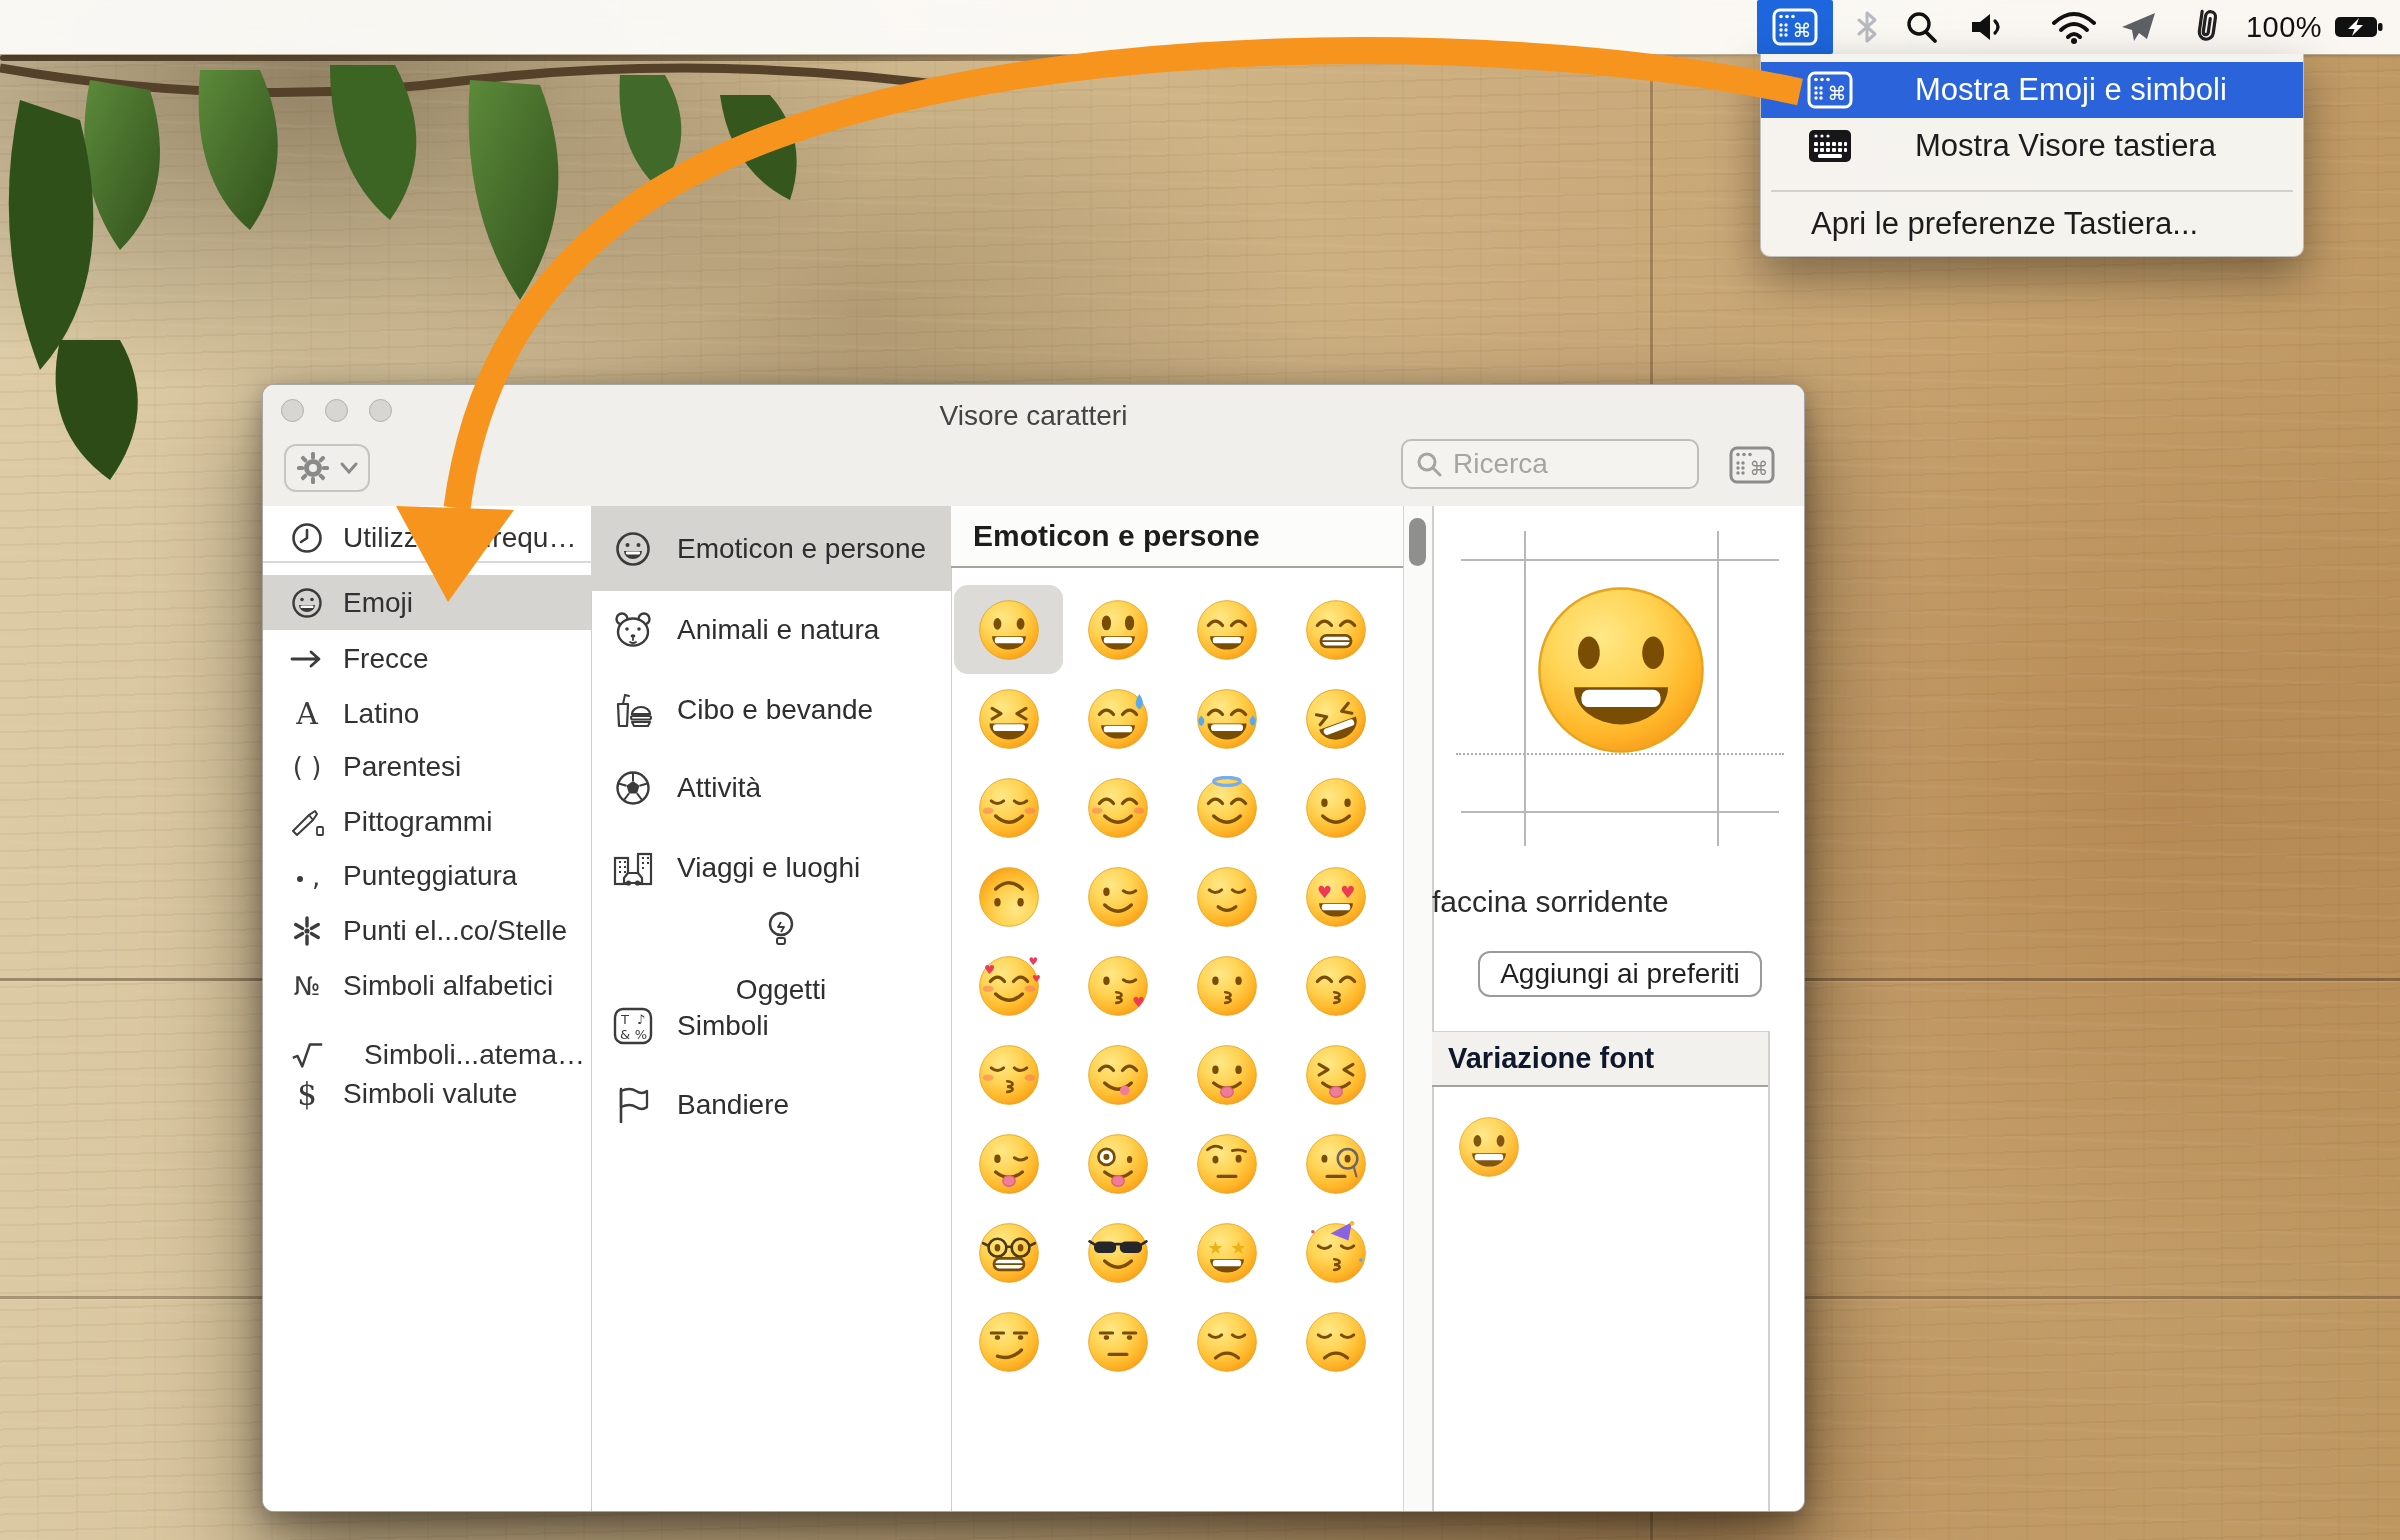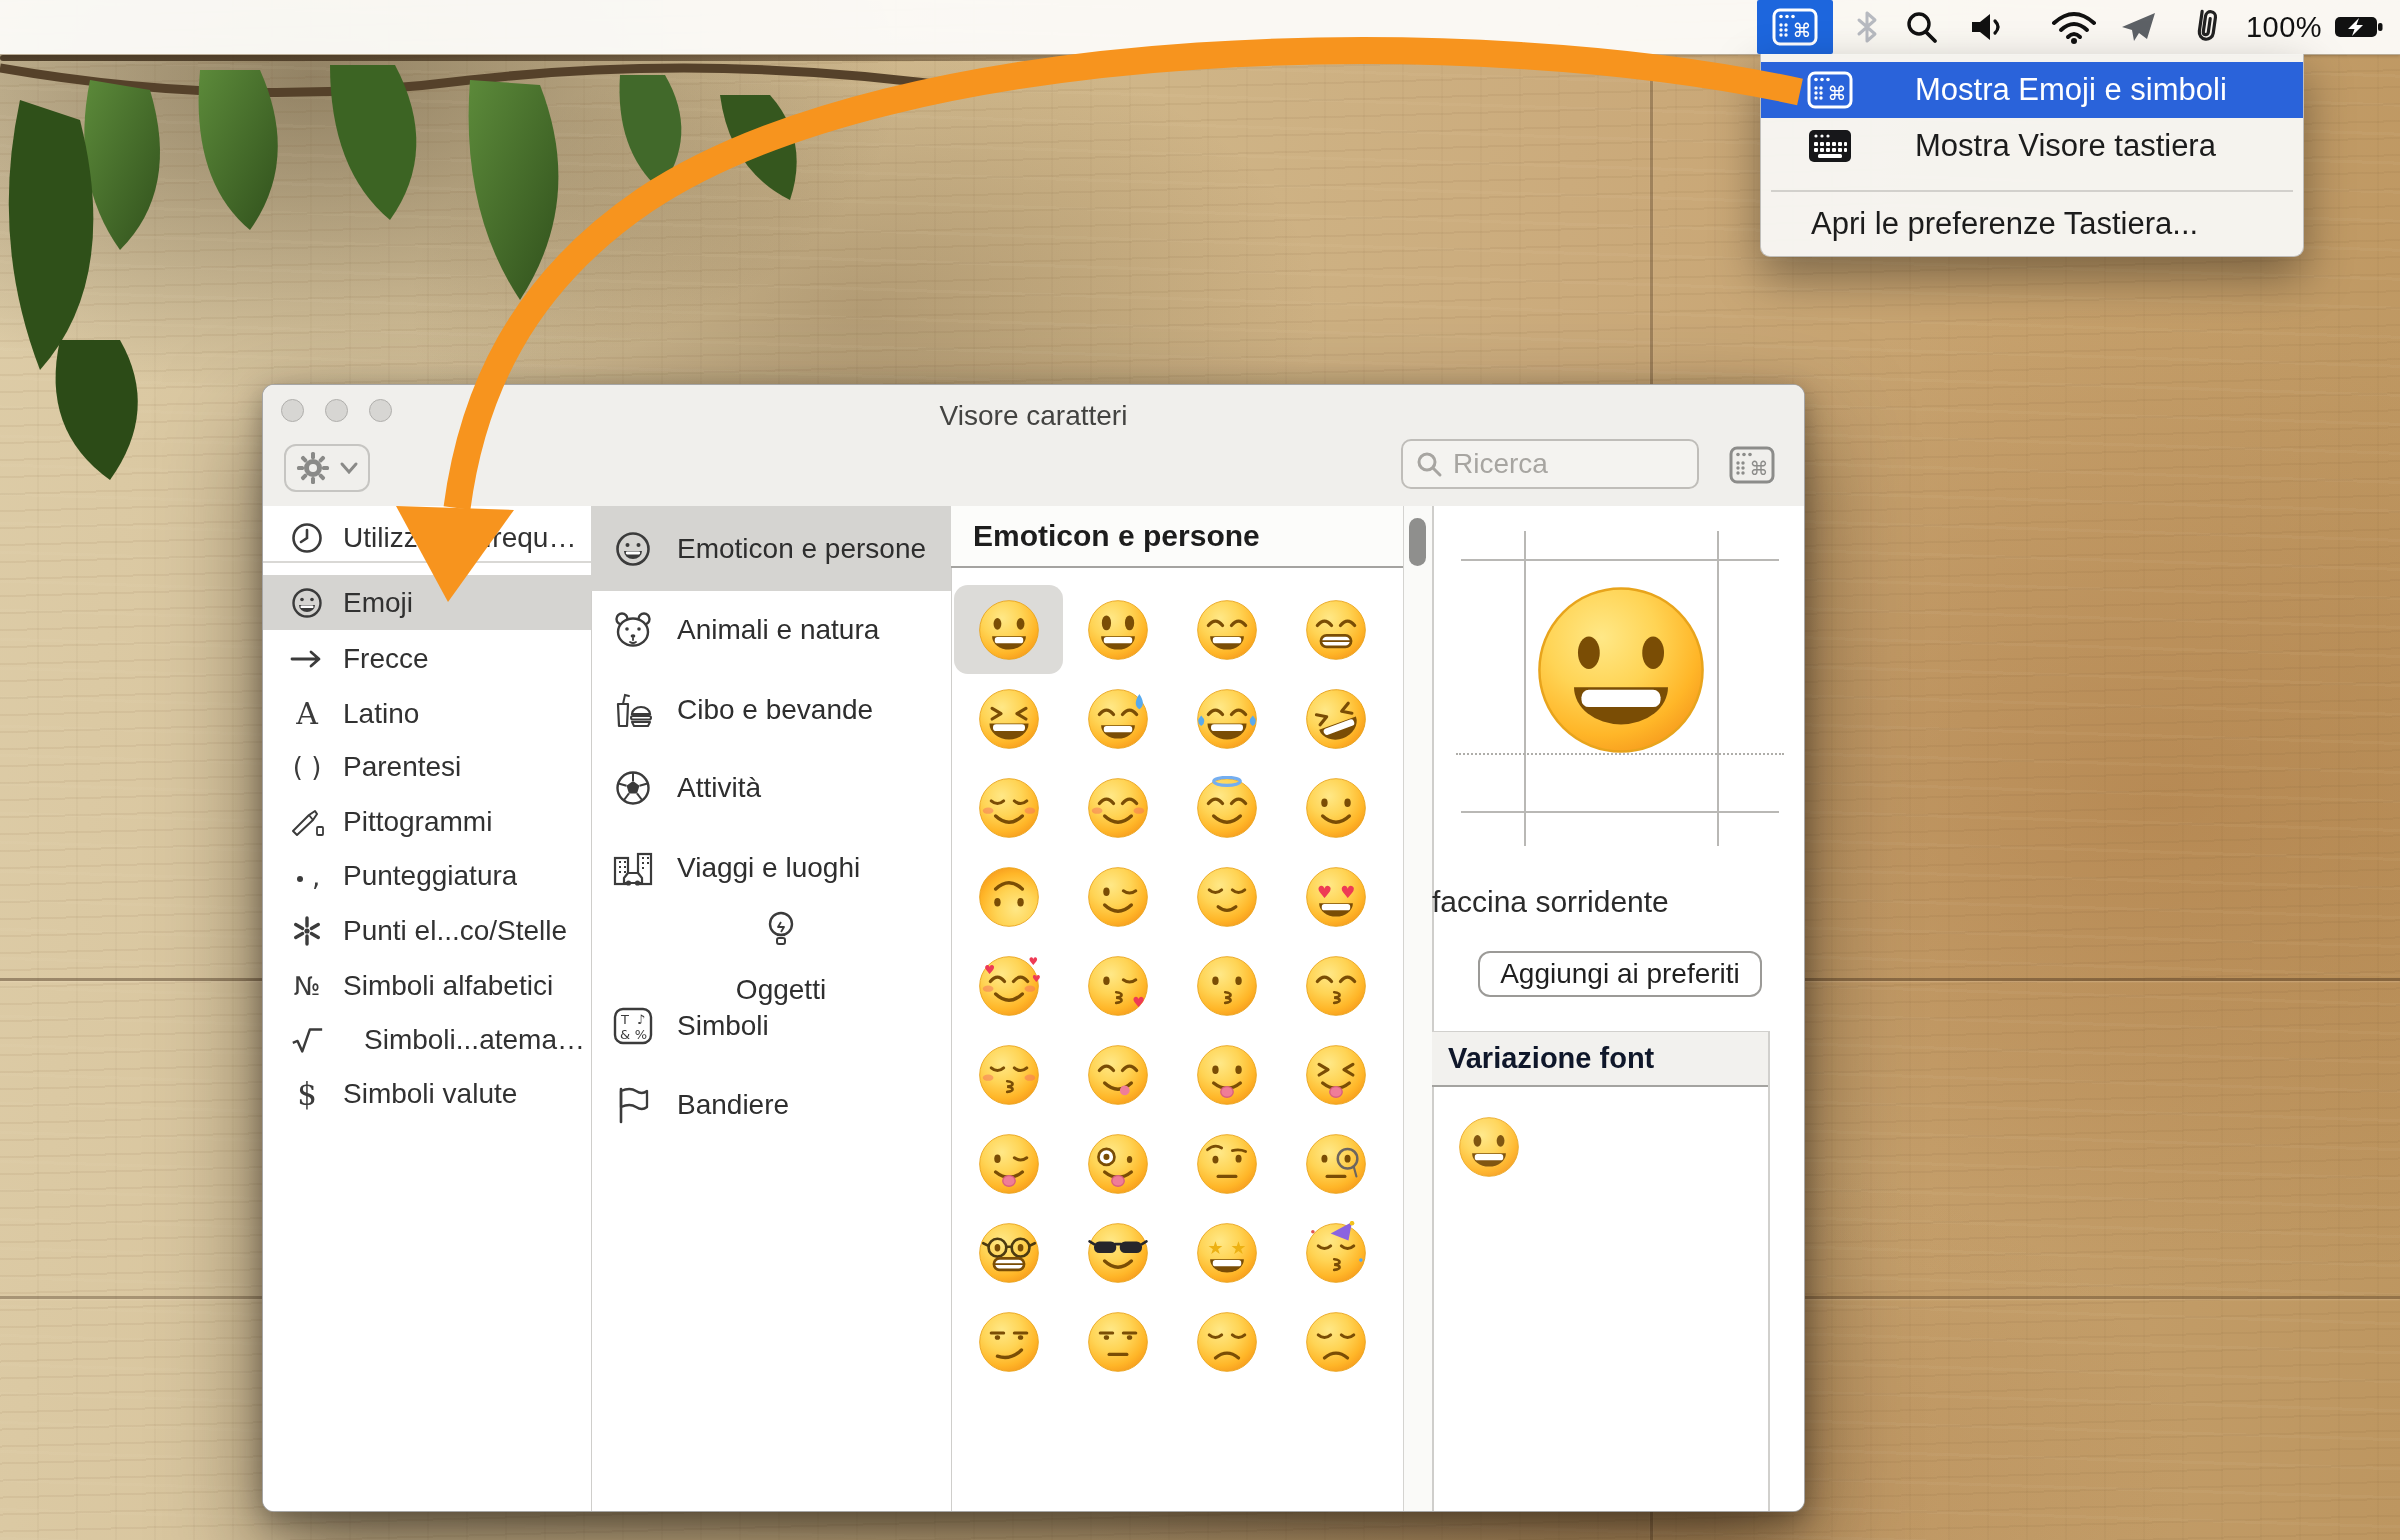--- a/index.html
+++ b/index.html
@@ -261,21 +261,21 @@
           <span>Punti el...co/Stelle</span>
         </div>
         <div class="side-row" style="top: 573px;">
           <div class="si">
             <svg width="38" height="34" viewBox="0 0 38 34">
               <text x="19" y="26" text-anchor="middle" font-size="27" fill="#3b3b3b" font-family="DejaVu Sans">№</text>
             </svg>
           </div>
           <span>Simboli alfabetici</span>
         </div>
-        <div class="side-row" style="top: 627px; gap: 39px;">
+        <div class="side-row" style="top: 642px; gap: 39px;">
           <div class="si">
             <svg width="38" height="34" viewBox="0 0 38 34">
               <path d="M4,20 L9,18 L14,29 L22,6 L35,6" stroke="#3b3b3b" stroke-width="2.6" fill="none" stroke-linejoin="round"></path>
             </svg>
           </div>
           <span>Simboli...atematici</span>
         </div>
         <div class="side-row" style="top: 681px;">
           <div class="si">
             <svg width="34" height="34" viewBox="0 0 34 34">

